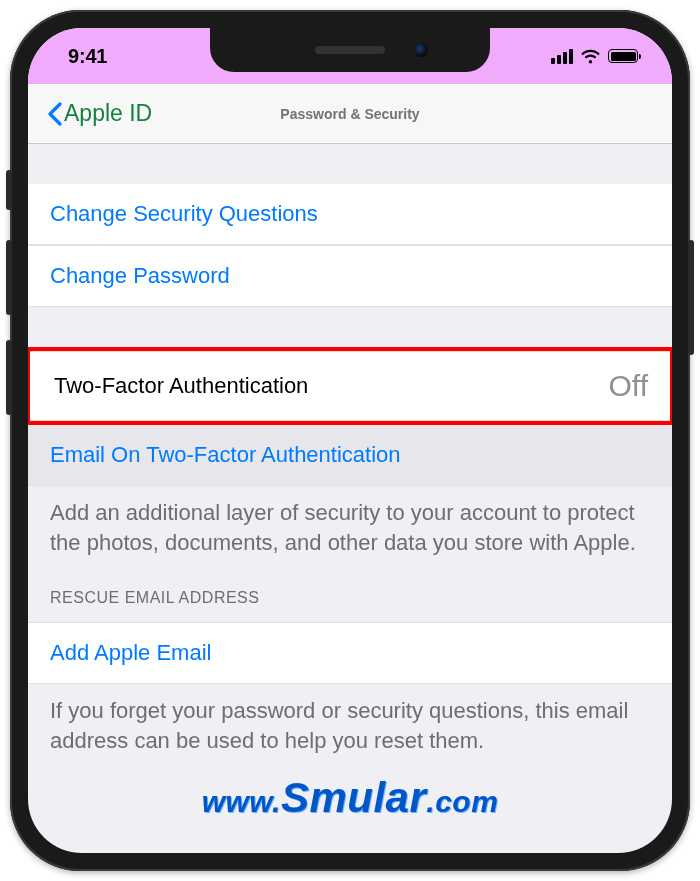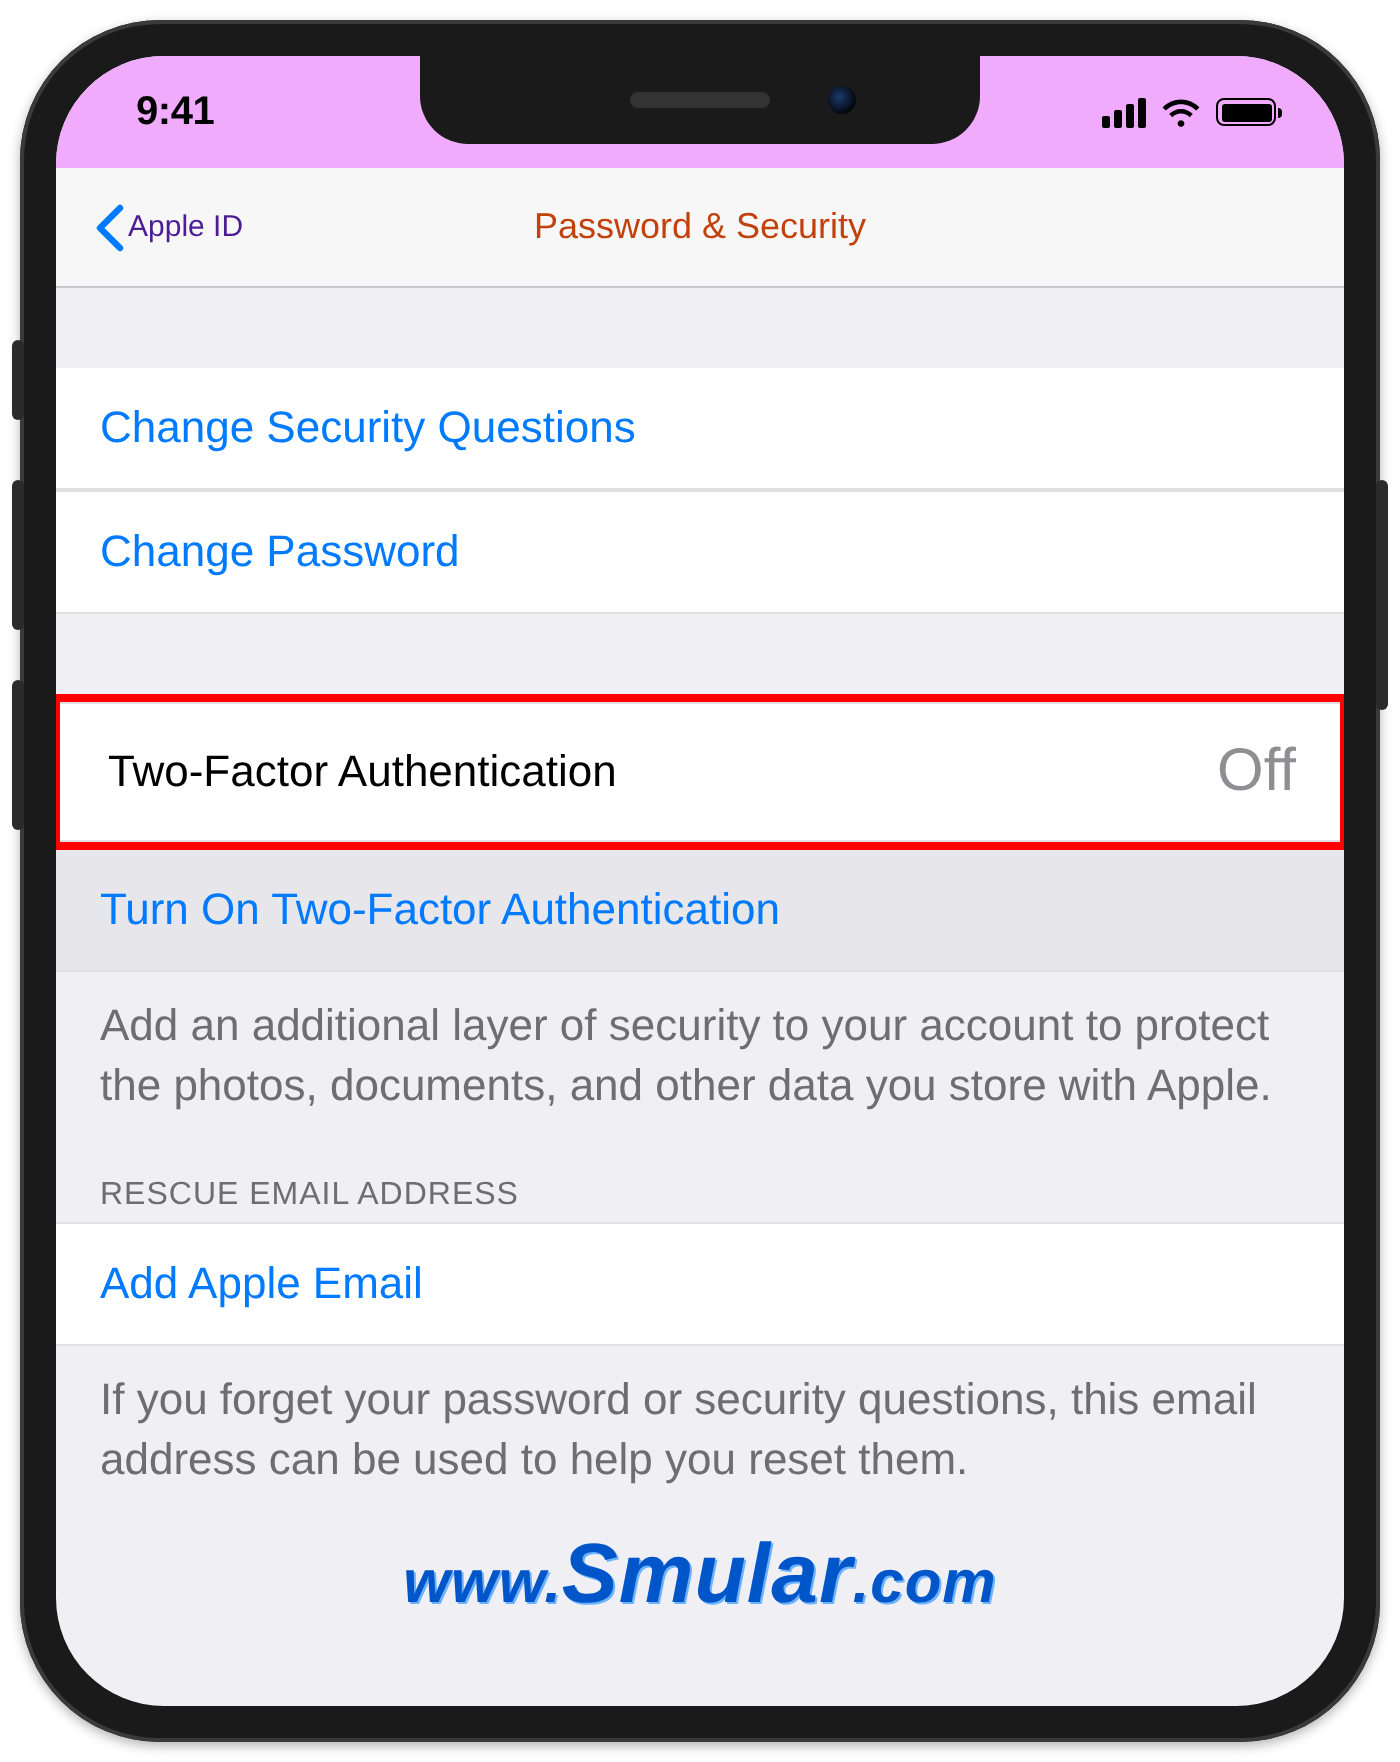--- a/index.html
+++ b/index.html
@@ -110,33 +110,33 @@
       background: #f7f7f8;
       border-bottom: 1px solid #c8c7cc;
       display: flex;
       align-items: center;
       position: relative;
       padding: 0 18px;
     }
     .nav-back {
       display: flex;
       align-items: center;
-      color: #4c1d95;
-      font-size: 15px;
+      color: #15803d;
+      font-size: 23px;
       gap: 2px;
       cursor: pointer;
     }
     .nav-back svg { display: block; }
     .nav-title {
       position: absolute;
       left: 50%;
       transform: translateX(-50%);
-      font-size: 18px;
-      font-weight: 400;
-      color: #c2410c;
+      font-size: 14px;
+      font-weight: 700;
+      color: #737373;
     }
     .content { padding-top: 0; }
     .group-gap { height: 40px; }
     .cell {
       background: #fff;
       padding: 17px 22px;
       font-size: 22px;
       border-bottom: 1px solid #e0e0e3;
       display: flex;
       justify-content: space-between;
@@ -151,21 +151,21 @@
       border: 4px solid #ff0000;
       margin: 0 -2px;
     }
     .footer-text {
       padding: 12px 22px 8px;
       font-size: 22px;
       line-height: 1.35;
       color: #6d6d72;
     }
     .section-header {
-      padding: 24px 22px 4px;
+      padding: 24px 22px 15px;
       font-size: 16px;
       color: #6d6d72;
       letter-spacing: 0.5px;
     }
     .watermark {
       text-align: center;
       margin-top: 10px;
       font-family: "Arial Black", Arial, sans-serif;
       font-size: 42px;
       font-weight: 900;
@@ -234,21 +234,21 @@
       <div class="group-gap"></div>
 
       <div class="highlight-box">
         <div class="cell plain" style="border-top:1px solid #e0e0e3">
           <span>Two-Factor Authentication</span>
           <span class="value">Off</span>
         </div>
       </div>
 
       <div class="cell link gray-bg">
-        <span>Turn On Two-Factor Authentication</span>
+        <span>Email On Two-Factor Authentication</span>
       </div>
 
       <div class="footer-text">Add an additional layer of security to your account to protect the photos, documents, and other data you store with Apple.</div>
 
       <div class="section-header">RESCUE EMAIL ADDRESS</div>
 
       <div class="cell link" style="border-top:1px solid #e0e0e3">
         <span>Add Apple Email</span>
       </div>
 

